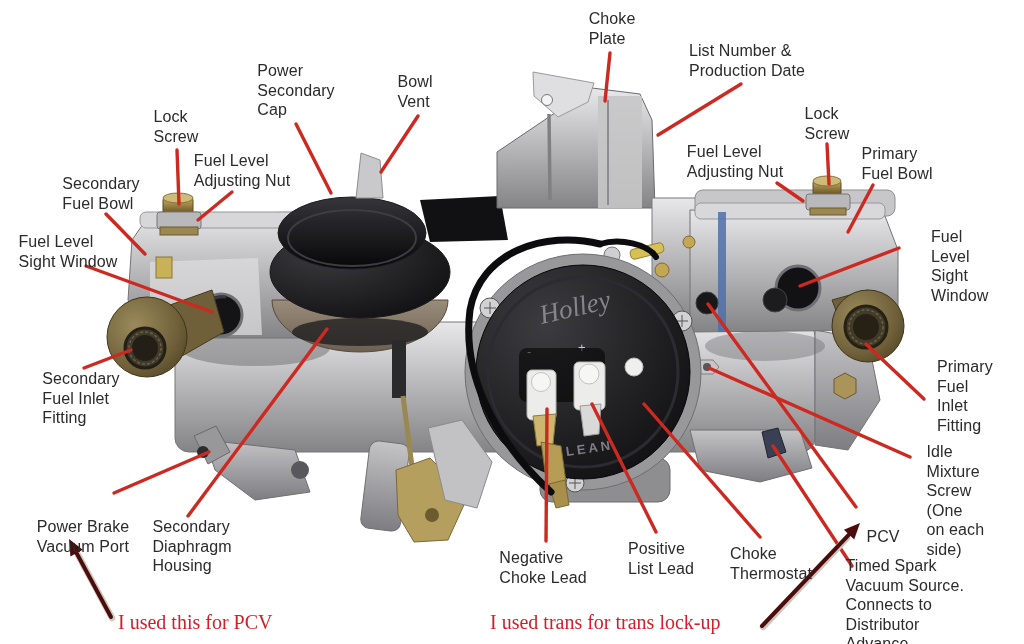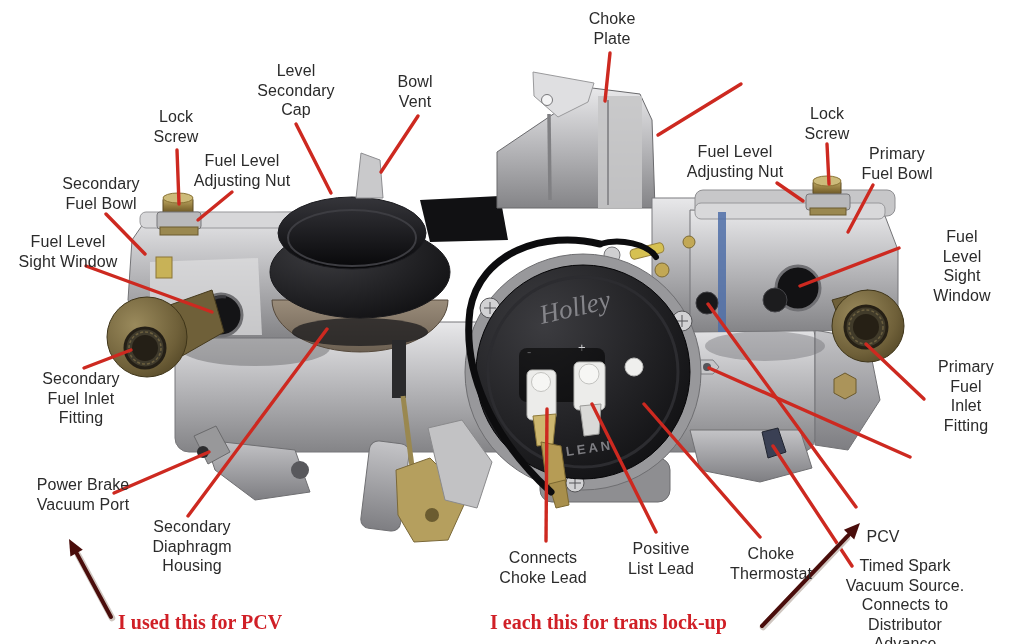--- a/index.html
+++ b/index.html
@@ -4,40 +4,40 @@
 <style>
   html,body{margin:0;padding:0}
   body{
     width:1024px;height:644px;position:relative;background:#ffffff;
     font-family:"Liberation Sans",sans-serif;overflow:hidden;
     --ink:#2b2b2b;--leader-red:#cd2920;--note-red:#d01f26;--arrow-maroon:#4a0d0b;
   }
   #stage{position:absolute;left:0;top:0;width:1024px;height:644px}
   #art{position:absolute;left:0;top:0}
   .callout{
-    position:absolute;transform:translateX(-50%);text-align:center;
+    position:absolute;transform:translateX(-50%);
     font-size:16px;line-height:19.5px;color:var(--ink);white-space:pre-line;letter-spacing:.1px;
   }
   .note{
-    position:absolute;font-family:"Liberation Serif",serif;font-weight:bold;
+    position:absolute;font-family:"Liberation Serif",serif;font-weight:normal;
     font-size:20px;line-height:22px;color:var(--note-red);white-space:pre;
   }
   .leader{stroke:var(--leader-red);stroke-width:3.4;stroke-linecap:round}
   .arrow-under{stroke:#cfc6c0;stroke-width:6.5;stroke-linecap:round;fill:none}
   .arrow-main{stroke:var(--arrow-maroon);stroke-width:4;stroke-linecap:round;fill:none}
   .arrow-head{fill:var(--arrow-maroon)}
   .logo-text{font-family:"Liberation Serif",serif;font-style:italic;font-size:27px;fill:#85858a}
   .lean-text{font-family:"Liberation Sans",sans-serif;font-weight:bold;font-size:13px;fill:#7f7f84;letter-spacing:3px}
   
   #co-0{left:612px;top:9px}    #co-1{left:747px;top:41px}   #co-2{left:296px;top:61px}
   #co-3{left:415px;top:72px}   #co-4{left:176px;top:107px}  #co-5{left:242px;top:151px}
   #co-6{left:101px;top:174px}  #co-7{left:68px;top:232px}   #co-8{left:827px;top:104px}
   #co-9{left:735px;top:142px}  #co-10{left:897px;top:144px} #co-11{left:962px;top:227px}
   #co-12{left:81px;top:369px}  #co-13{left:966px;top:357px} #co-14{left:959px;top:442px}
-  #co-15{left:883px;top:527px} #co-16{left:83px;top:475px}  #co-17{left:192px;top:517px}
+  #co-15{left:883px;top:527px} #co-16{left:83px;top:517px}  #co-17{left:192px;top:517px}
   #co-18{left:543px;top:548px} #co-19{left:661px;top:539px} #co-20{left:771px;top:544px}
   #co-21{left:905px;top:556px}
   #note-0{left:118px;top:611px} #note-1{left:490px;top:611px}
 </style>
 </head>
 <body style="--ink: #2b2b2b; --leader-red: #cd2920; --note-red: #d01f26; --arrow-maroon: #4a0d0b; background: rgb(255, 255, 255);">
 
 <div id="stage">
 
   <svg id="art" width="1024" height="644" viewBox="0 0 1024 644">
@@ -253,21 +253,23 @@
       <g>
         <line class="arrow-under" x1="763" y1="627" x2="847" y2="538"></line>
         <line class="arrow-main" x1="762" y1="626" x2="849" y2="534.6"></line>
         <polygon class="arrow-head" points="860,523 854.2,539.4 843.9,529.8"></polygon>
       </g>
     </g>
   </svg>
 
   <div class="callout" id="co-0">Choke
 Plate</div>
-  <div class="callout" id="co-2">Level
+  <div class="callout" id="co-1">List Number &amp;
+Production Date</div>
+  <div class="callout" id="co-2">Power
 Secondary
 Cap</div>
   <div class="callout" id="co-3">Bowl
 Vent</div>
   <div class="callout" id="co-4">Lock
 Screw</div>
   <div class="callout" id="co-5">Fuel Level
 Adjusting Nut</div>
   <div class="callout" id="co-6">Secondary
 Fuel Bowl</div>
@@ -280,32 +282,35 @@
   <div class="callout" id="co-10">Primary
 Fuel Bowl</div>
   <div class="callout" id="co-11">Fuel Level
 Sight Window</div>
   <div class="callout" id="co-12">Secondary
 Fuel Inlet
 Fitting</div>
   <div class="callout" id="co-13">Primary
 Fuel Inlet
 Fitting</div>
+  <div class="callout" id="co-14">Idle Mixture
+Screw (One
+on each side)</div>
   <div class="callout" id="co-15">PCV</div>
   <div class="callout" id="co-16">Power Brake
 Vacuum Port</div>
   <div class="callout" id="co-17">Secondary
 Diaphragm
 Housing</div>
-  <div class="callout" id="co-18">Connects
+  <div class="callout" id="co-18">Negative
 Choke Lead</div>
   <div class="callout" id="co-19">Positive
 List Lead</div>
   <div class="callout" id="co-20">Choke
 Thermostat</div>
   <div class="callout" id="co-21">Timed Spark
 Vacuum Source.
 Connects to
 Distributor Advance</div>
 
   <div class="note" id="note-0">I used this for PCV</div>
-  <div class="note" id="note-1">I each this for trans lock-up</div>
+  <div class="note" id="note-1">I used trans for trans lock-up</div>
 </div>
 
 </body></html>

